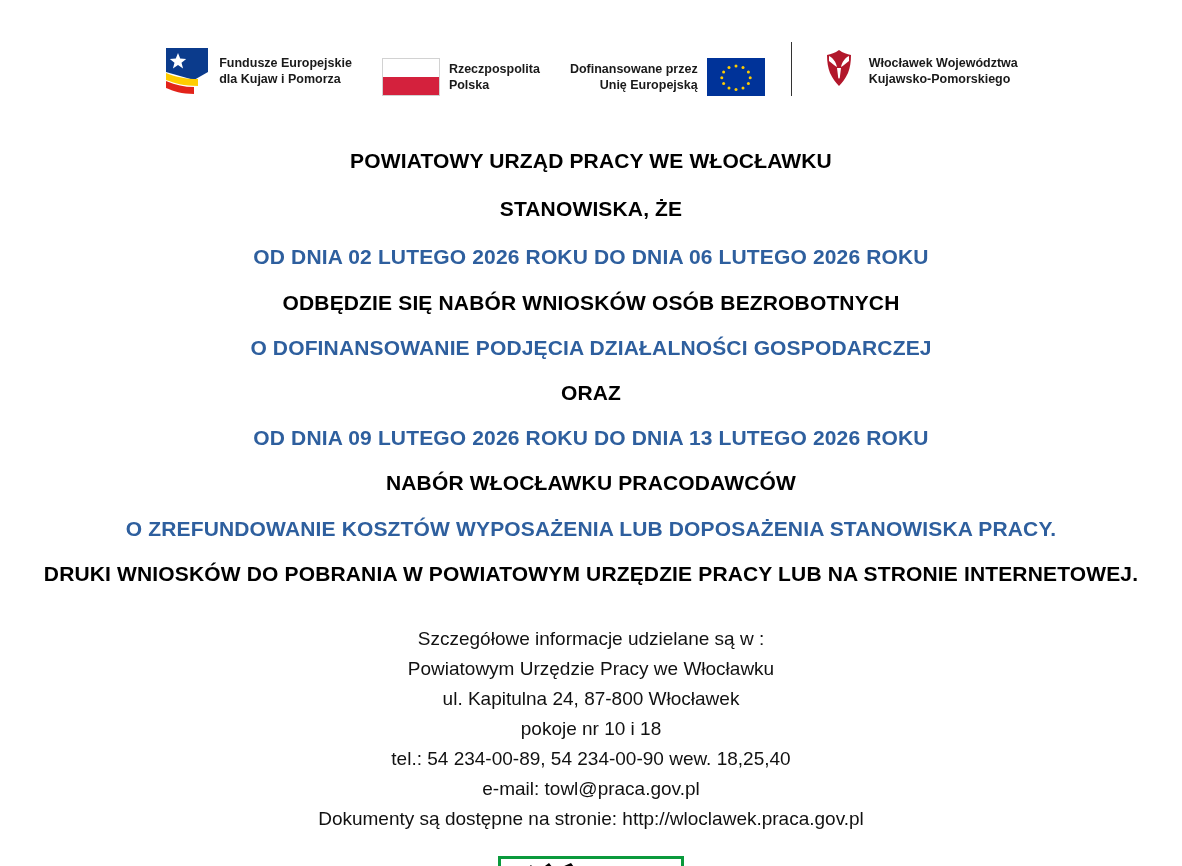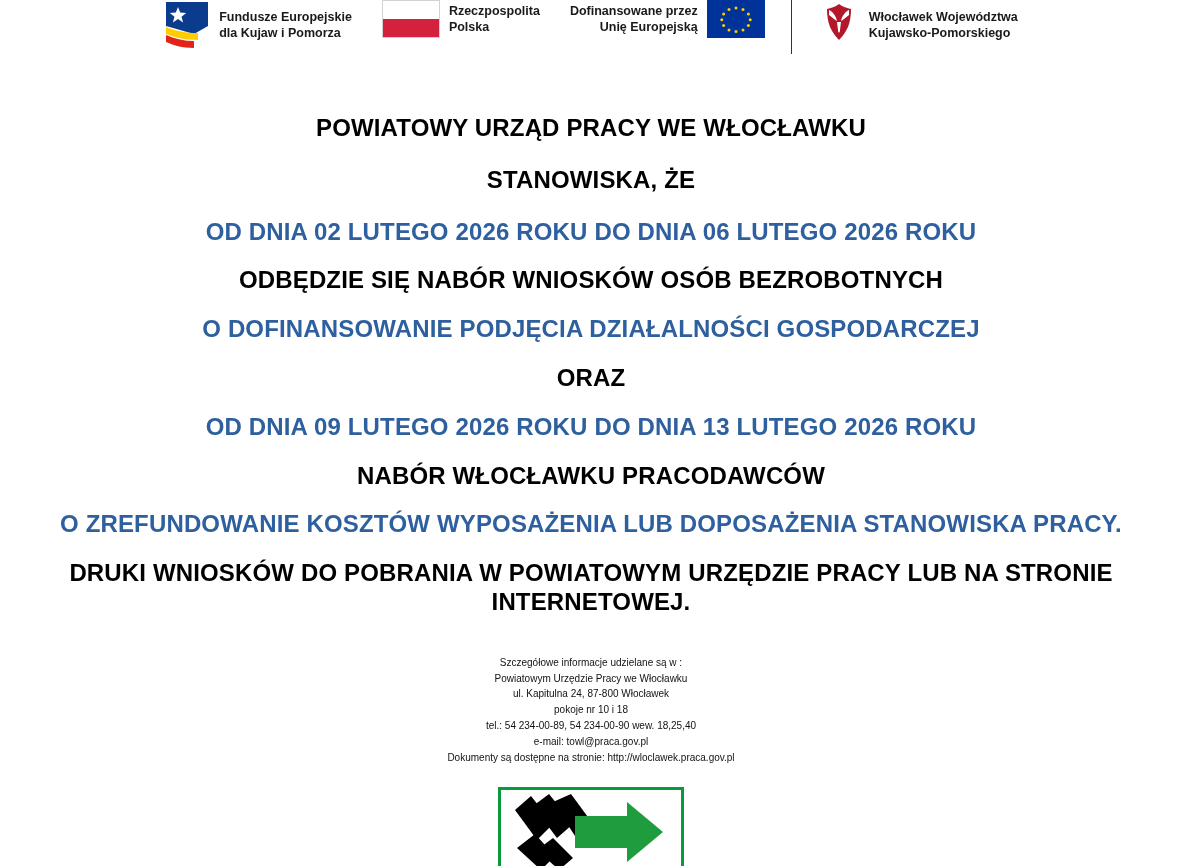--- a/index.html
+++ b/index.html
@@ -12,23 +12,24 @@
     height: 866px;
     font-family: "Liberation Sans", sans-serif;
     color: #000000;
     position: relative;
     overflow: hidden;
   }
 
   
   .logo-strip {
     display: flex;
-    align-items: flex-start;
+    align-items: flex-end;
     justify-content: center;
     gap: 0;
+    padding-top: 34px;
     height: 62px;
   }
 
   .logo-block {
     display: flex;
     align-items: center;
     gap: 9px;
   }
 
   .logo-caption {
@@ -96,21 +97,21 @@
 
   
   .announce {
     margin-top: 52px;
     text-align: center;
   }
   .announce p {
     margin: 0;
     padding: 0 40px;
     font-weight: 700;
-    font-size: 24px;
+    font-size: 21px;
     letter-spacing: .15px;
     line-height: 1.2;
     text-align: center;
   }
   .announce p.blue {
     color: #2e5f9e;
     padding-left: 40px;
   }
   .announce p.black {
     color: #000000;
@@ -119,21 +120,21 @@
   .sp-20 { height: 20px; }
 
   .line-wide {
     font-size: 17.5px;
   }
 
   
   .contact {
     margin-top: 38px;
     text-align: center;
-    font-size: 10px;
+    font-size: 19px;
     line-height: 1.58;
     color: #111111;
   }
   .contact .b { font-weight: 400; }
   .contact .n { font-weight: 400; }
 
   
   .up-logo-wrap {
     margin-top: 22px;
     display: flex;

